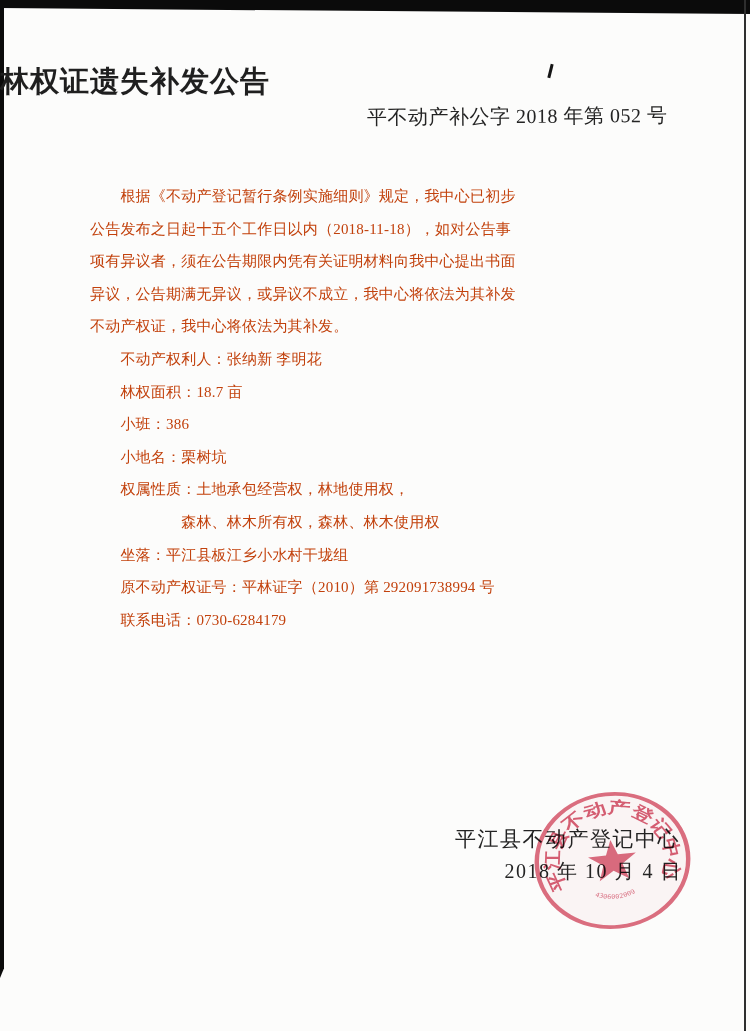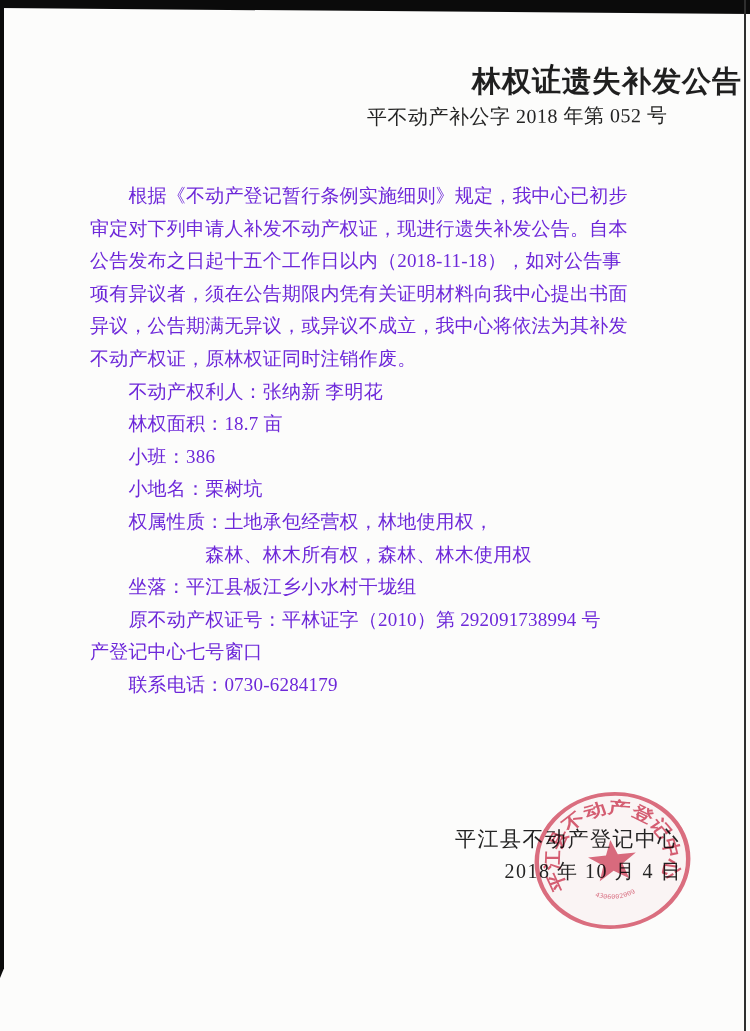--- a/index.html
+++ b/index.html
@@ -32,41 +32,41 @@
     position:absolute;top:0;left:744px;width:2px;height:1031px;
     background:#2e2e2e;
   }
   .scan-speck{
     position:absolute;left:549px;top:64px;width:3px;height:14px;
     background:#151515;transform:rotate(14deg);
   }
   
   .title{
     position:absolute;top:62px;left:0;right:8px;
-    text-align:right;
+    text-align:left;
     font-family:"Liberation Sans","DejaVu Sans",sans-serif;
     font-weight:700;font-size:29px;letter-spacing:1px;
     color:var(--ink);
     margin:0;
   }
   .docnum{
     position:absolute;top:103px;right:83px;
     font-size:20px;letter-spacing:0.5px;
     color:#242424;
     transform:rotate(-0.4deg);
   }
   .body-block{
     position:absolute;top:180px;left:90px;width:585px;
   }
   .body-line{
     white-space:pre;
-    font-size:19px;
+    font-size:15px;
     line-height:32.6px;
     letter-spacing:0.2px;
-    color:#6d28d9;
+    color:#c2410c;
   }
   .sig-org{
     position:absolute;top:825px;right:70px;
     font-size:21px;letter-spacing:1.5px;color:#242424;
   }
   .sig-date{
     position:absolute;top:858px;right:68px;
     font-size:20px;letter-spacing:1.5px;color:#242424;
   }
   
@@ -87,34 +87,32 @@
   <div class="scan-top"></div>
   <div class="scan-left"></div>
   <div class="scan-right"></div>
   <div class="scan-speck"></div>
 
   <h1 class="title">林权证遗失补发公告</h1>
   <div class="docnum">平不动产补公字 2018 年第 052 号</div>
 
   <div class="body-block" id="body-block">
       <div class="body-line">　　根据《不动产登记暂行条例实施细则》规定，我中心已初步</div>
-      <div class="body-line">审定对下列申请人补发不动产权证，现进行遗失补发公告。自本</div>
       <div class="body-line">公告发布之日起十五个工作日以内（2018-11-18），如对公告事</div>
       <div class="body-line">项有异议者，须在公告期限内凭有关证明材料向我中心提出书面</div>
       <div class="body-line">异议，公告期满无异议，或异议不成立，我中心将依法为其补发</div>
-      <div class="body-line">不动产权证，原林权证同时注销作废。</div>
+      <div class="body-line">不动产权证，我中心将依法为其补发。</div>
       <div class="body-line">　　不动产权利人：张纳新 李明花</div>
       <div class="body-line">　　林权面积：18.7 亩</div>
       <div class="body-line">　　小班：386</div>
       <div class="body-line">　　小地名：栗树坑</div>
       <div class="body-line">　　权属性质：土地承包经营权，林地使用权，</div>
       <div class="body-line">　　　　　　森林、林木所有权，森林、林木使用权</div>
       <div class="body-line">　　坐落：平江县板江乡小水村干垅组</div>
       <div class="body-line">　　原不动产权证号：平林证字（2010）第 292091738994 号</div>
-      <div class="body-line">产登记中心七号窗口</div>
       <div class="body-line">　　联系电话：0730-6284179</div>
     </div>
 
   <div class="sig-org">平江县不动产登记中心</div>
   <div class="sig-date">2018 年 10 月 4 日</div>
 
   <svg class="seal" viewBox="0 0 200 200" preserveAspectRatio="none">
     <defs>
       <path id="sealArc" d="M 42.8,133 A 66,66 0 1 1 157.2,133" fill="none"></path>
       <path id="sealNum" d="M 72,146 A 56,56 0 0 0 128,146" fill="none"></path>

